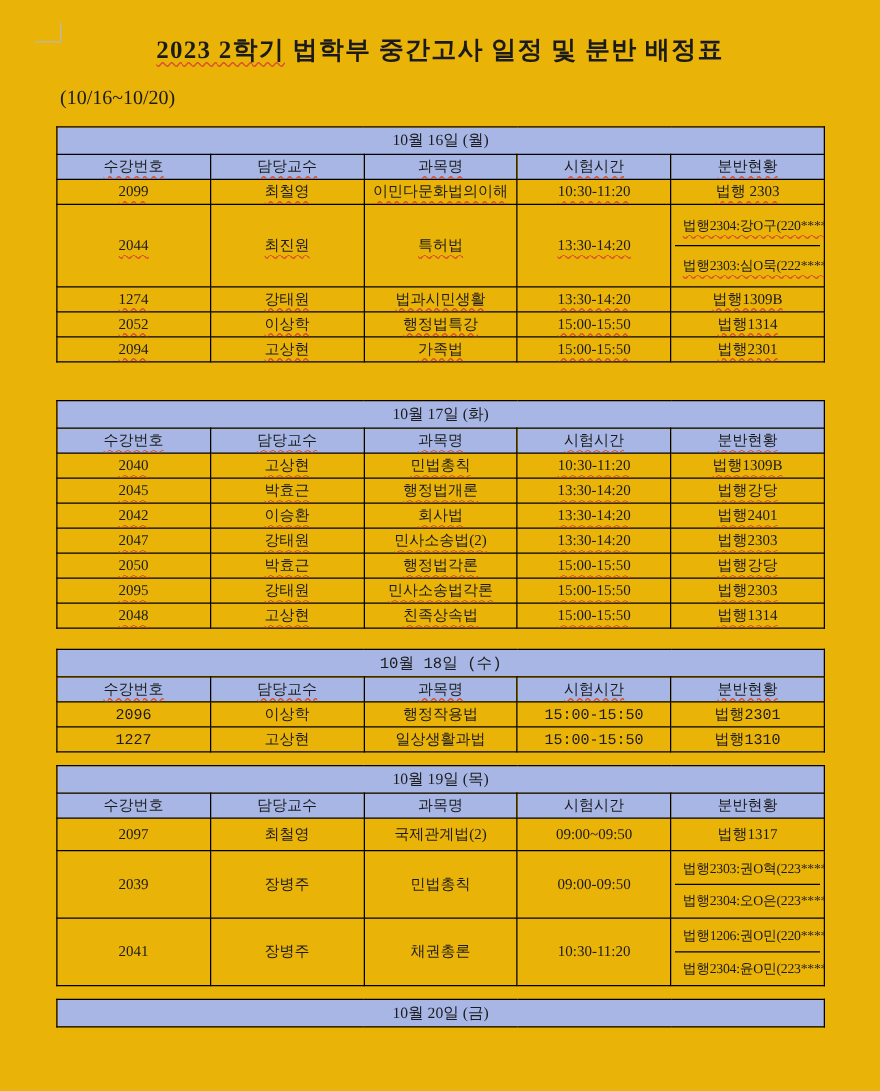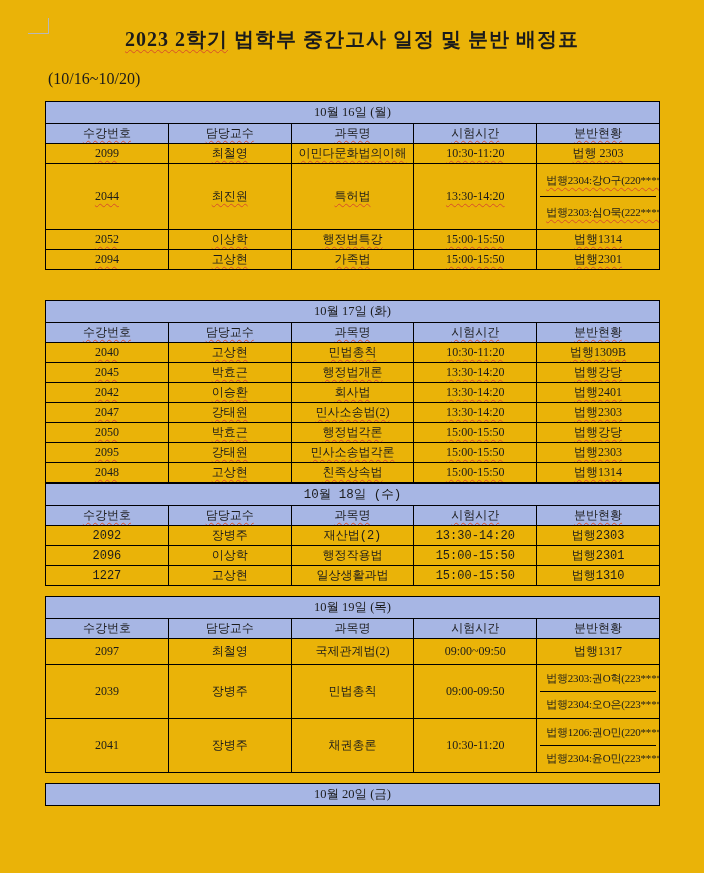--- a/index.html
+++ b/index.html
@@ -35,21 +35,21 @@
     font-size:16px;
   }
   .tables{ margin:13px 0 0 45px; width:615px; }
   table.sched{
     border-collapse:collapse;
     width:615px;
     table-layout:fixed;
     font-size:12px;
   }
   table.sched + table.sched{ }
-  .gap0{margin-bottom:30px;} .gap1{border-radius:12px;}
+  .gap0{margin-bottom:30px;} .gap1{margin-bottom:16px;border-radius:12px;}
   .gap2{margin-bottom:10px;font-family:Liberation Mono, monospace;} .gap3{margin-bottom:10px;border-radius:29px;} .gap4{margin-bottom:0;}
   table.sched td{
     border:1px solid #000;
     padding:1px 3px;
     text-align:center;
     vertical-align:middle;
     overflow:hidden;
     white-space:nowrap;
   }
   td.day-cell{
@@ -108,20 +108,27 @@
             <td class="col0 spell">2044</td>
             <td class="col1 spell">최진원</td>
             <td class="col2 spell">특허법</td>
             <td class="col3 spell">13:30-14:20</td>
             <td class="col4 room-split">
               <div class="room-half spell" style="height: 31px;">법행2304:강O구(220*****)-시O지(221*****)</div>
               <div class="room-half spell" style="height: 31px;">법행2303:심O묵(222*****)-황O욱(221*****)</div>
             </td>
           </tr>
           <tr style="height: 17px;">
+            <td class="col0 spell">1274</td>
+            <td class="col1 spell">강태원</td>
+            <td class="col2 spell">법과시민생활</td>
+            <td class="col3 spell">13:30-14:20</td>
+            <td class="col4 spell">법행1309B</td>
+          </tr>
+          <tr style="height: 17px;">
             <td class="col0 spell">2052</td>
             <td class="col1 spell">이상학</td>
             <td class="col2 spell">행정법특강</td>
             <td class="col3 spell">15:00-15:50</td>
             <td class="col4 spell">법행1314</td>
           </tr>
           <tr style="height: 17px;">
             <td class="col0 spell">2094</td>
             <td class="col1 spell">고상현</td>
             <td class="col2 spell">가족법</td>
@@ -197,27 +204,20 @@
         <tbody>
           <tr>
             <td colspan="5" class="day-cell">10월 18일 (수)</td>
           </tr>
           <tr class="head-row">
             <td class="col0 spell">수강번호</td>
             <td class="col1 spell">담당교수</td>
             <td class="col2 spell">과목명</td>
             <td class="col3 spell">시험시간</td>
             <td class="col4 spell">분반현황</td>
-          </tr>
-          <tr style="height: 20px;">
-            <td class="col0">2092</td>
-            <td class="col1">장병주</td>
-            <td class="col2">재산법(2)</td>
-            <td class="col3">13:30-14:20</td>
-            <td class="col4">법행2303</td>
           </tr>
           <tr style="height: 20px;">
             <td class="col0">2096</td>
             <td class="col1">이상학</td>
             <td class="col2">행정작용법</td>
             <td class="col3">15:00-15:50</td>
             <td class="col4">법행2301</td>
           </tr>
           <tr style="height: 20px;">
             <td class="col0">1227</td>

